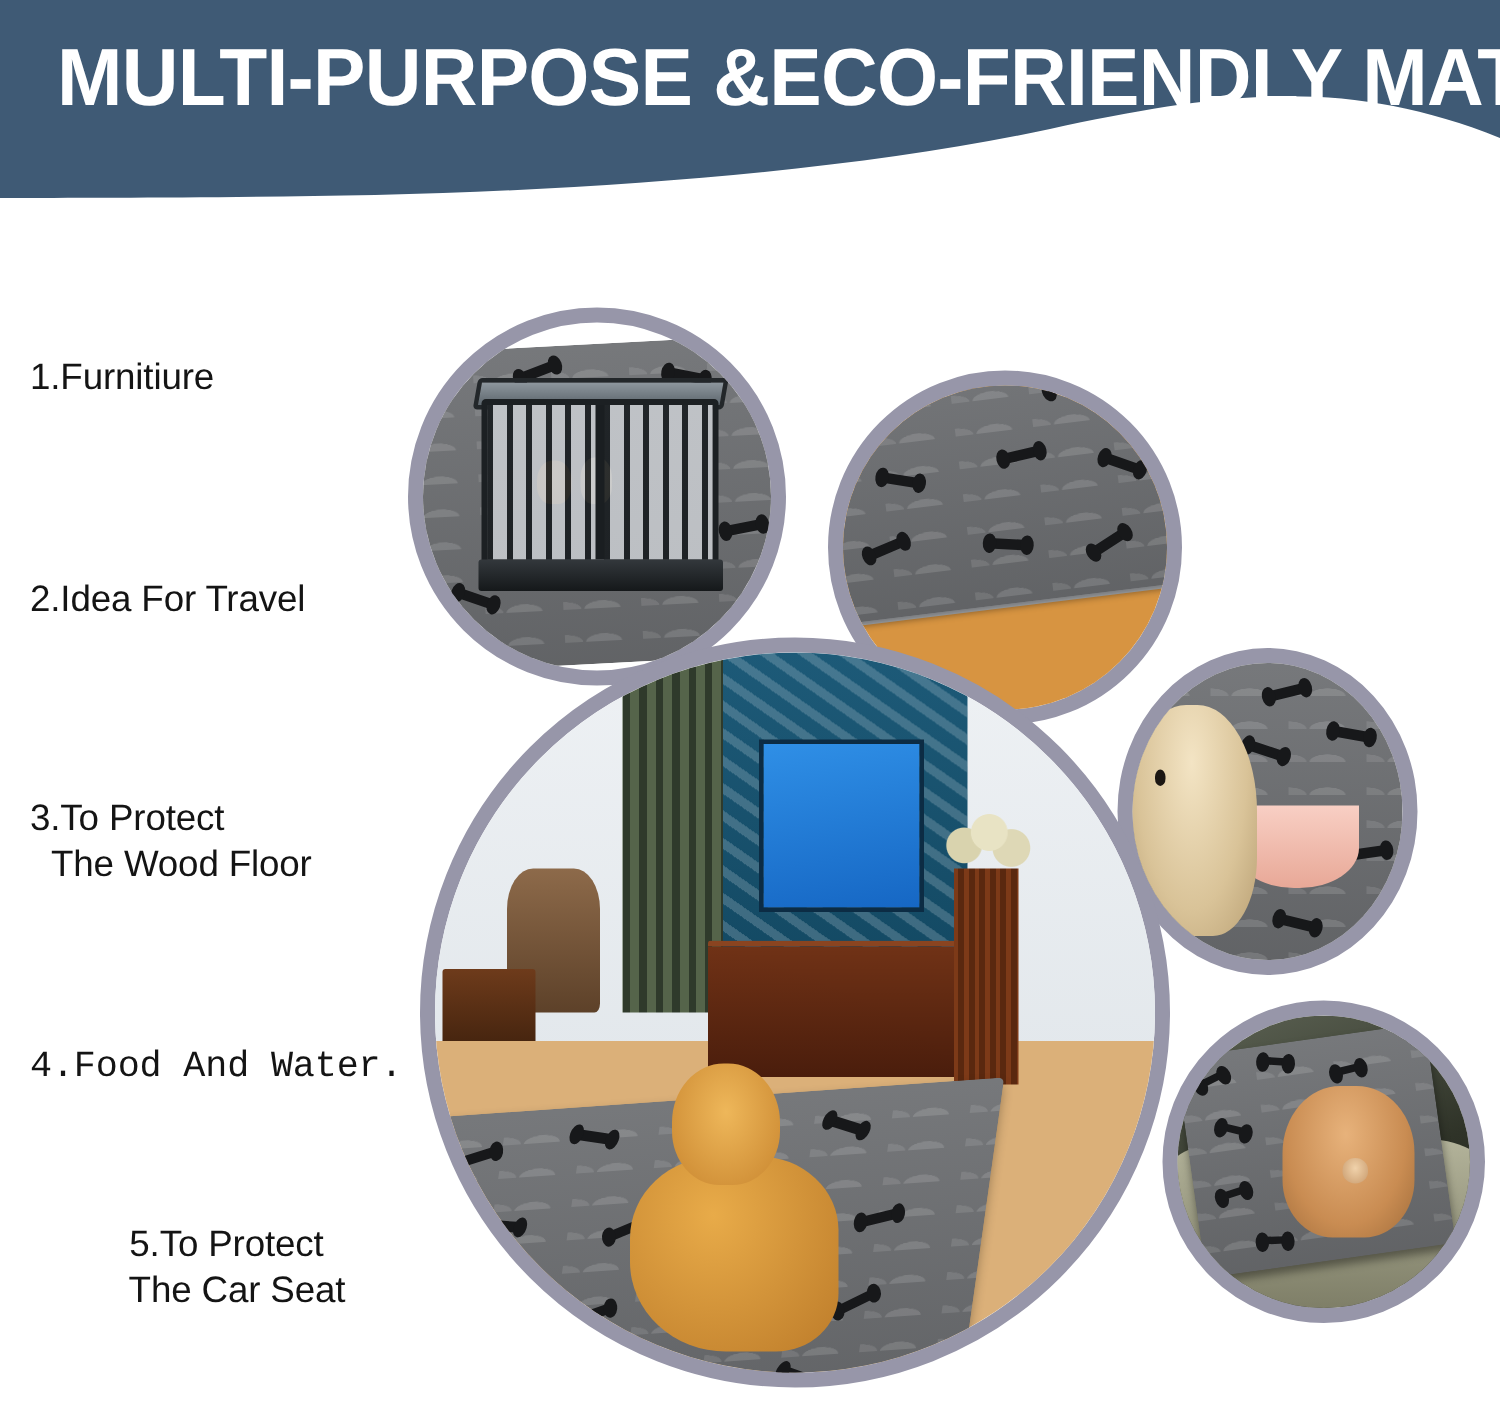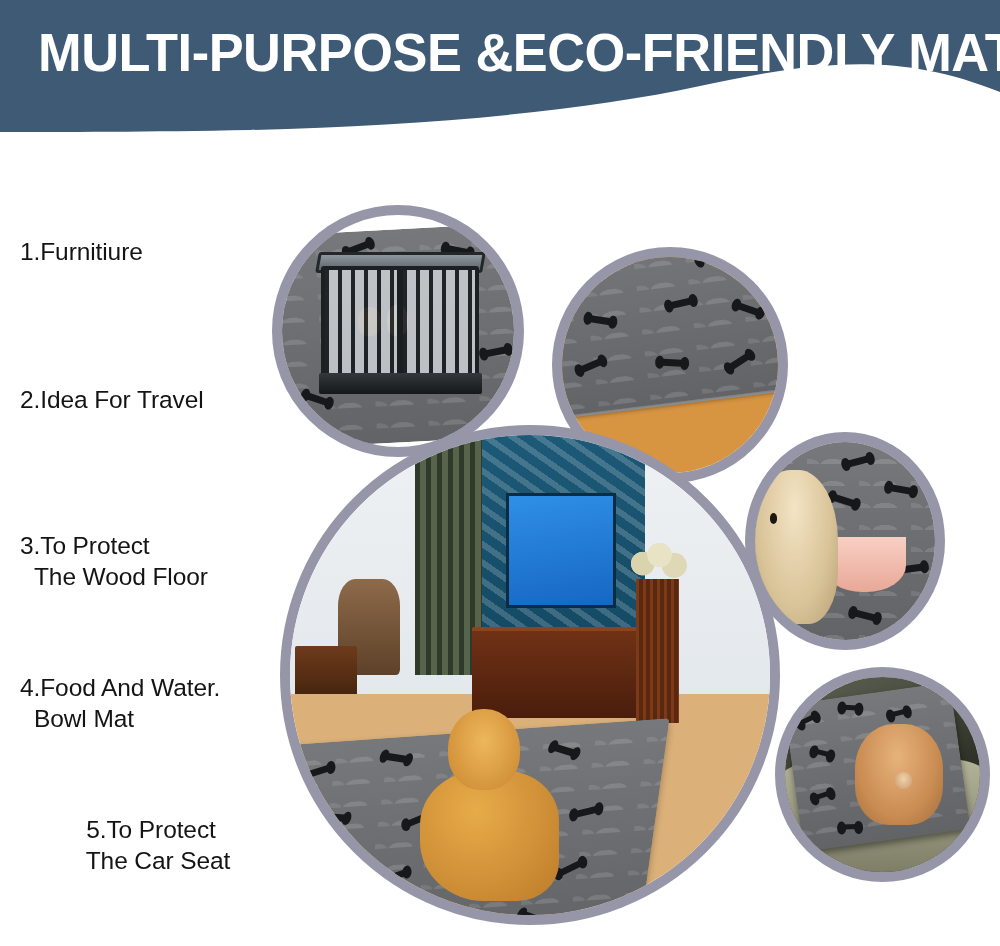--- a/index.html
+++ b/index.html
@@ -49,21 +49,21 @@
     width: 262px;
     color: #141414;
     font-size: 24.5px;
     line-height: 31px;
     letter-spacing: -0.1px;
   }
   .benefit-item .line2 { display: block; padding-left: 14px; }
   .b1 { top: 0px; }
   .b2 { top: 148px; }
   .b3 { top: 294px; }
-  .b4 { top: 436px; }
+  .b4 { top: 460px; font-family: Liberation Mono, monospace; }
   .b5 { top: 578px; text-align: center; }
 
   
   .collage {
     position: absolute;
     left: 255px; top: 180px;
     width: 745px; height: 766px;
   }
   .bubble {
     position: absolute;
@@ -356,21 +356,20 @@
     <span>2.</span><span>Idea For Travel</span>
   </div>
 
   <div class="benefit-item b3">
     <span>3.</span><span>To Protect</span>
     <span class="line2">The Wood Floor</span>
   </div>
 
   <div class="benefit-item b4">
     <span>4.</span><span>Food And Water.</span>
-    <span class="line2">Bowl Mat</span>
   </div>
 
   <div class="benefit-item b5">
     <span>5.</span><span>To Protect</span>
     <span class="line2">The Car Seat</span>
   </div>
 
 </div>
 
 <div class="collage">

